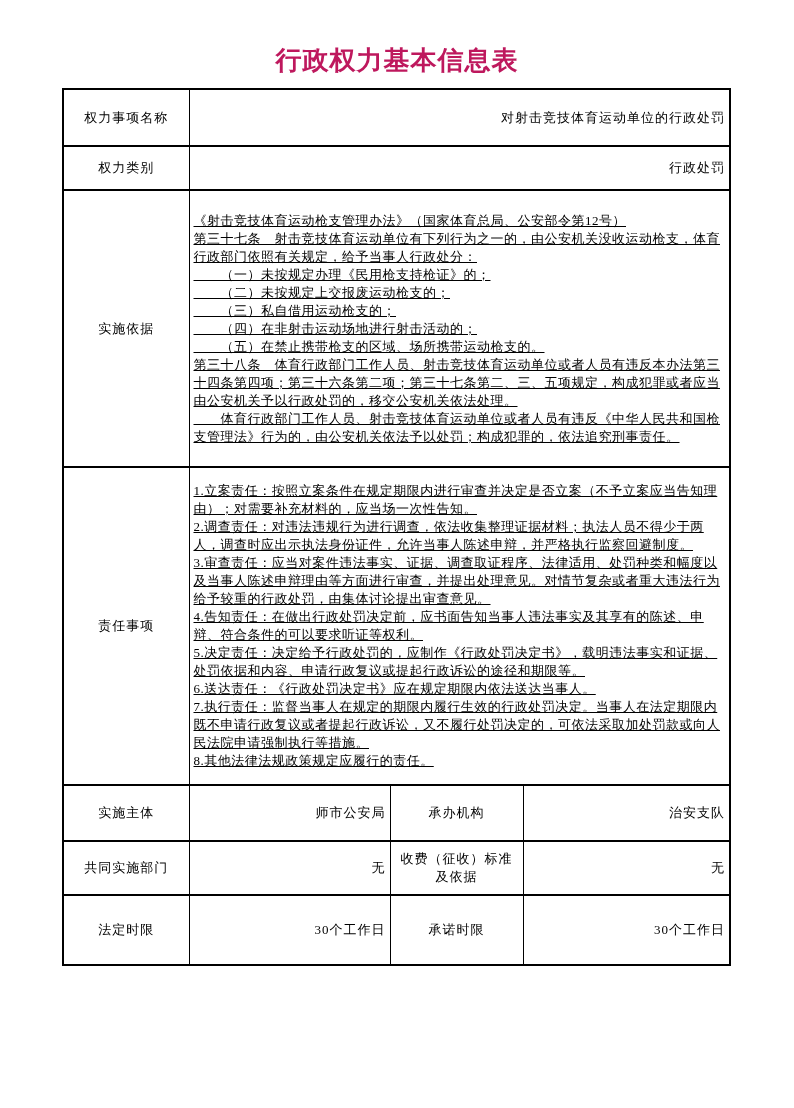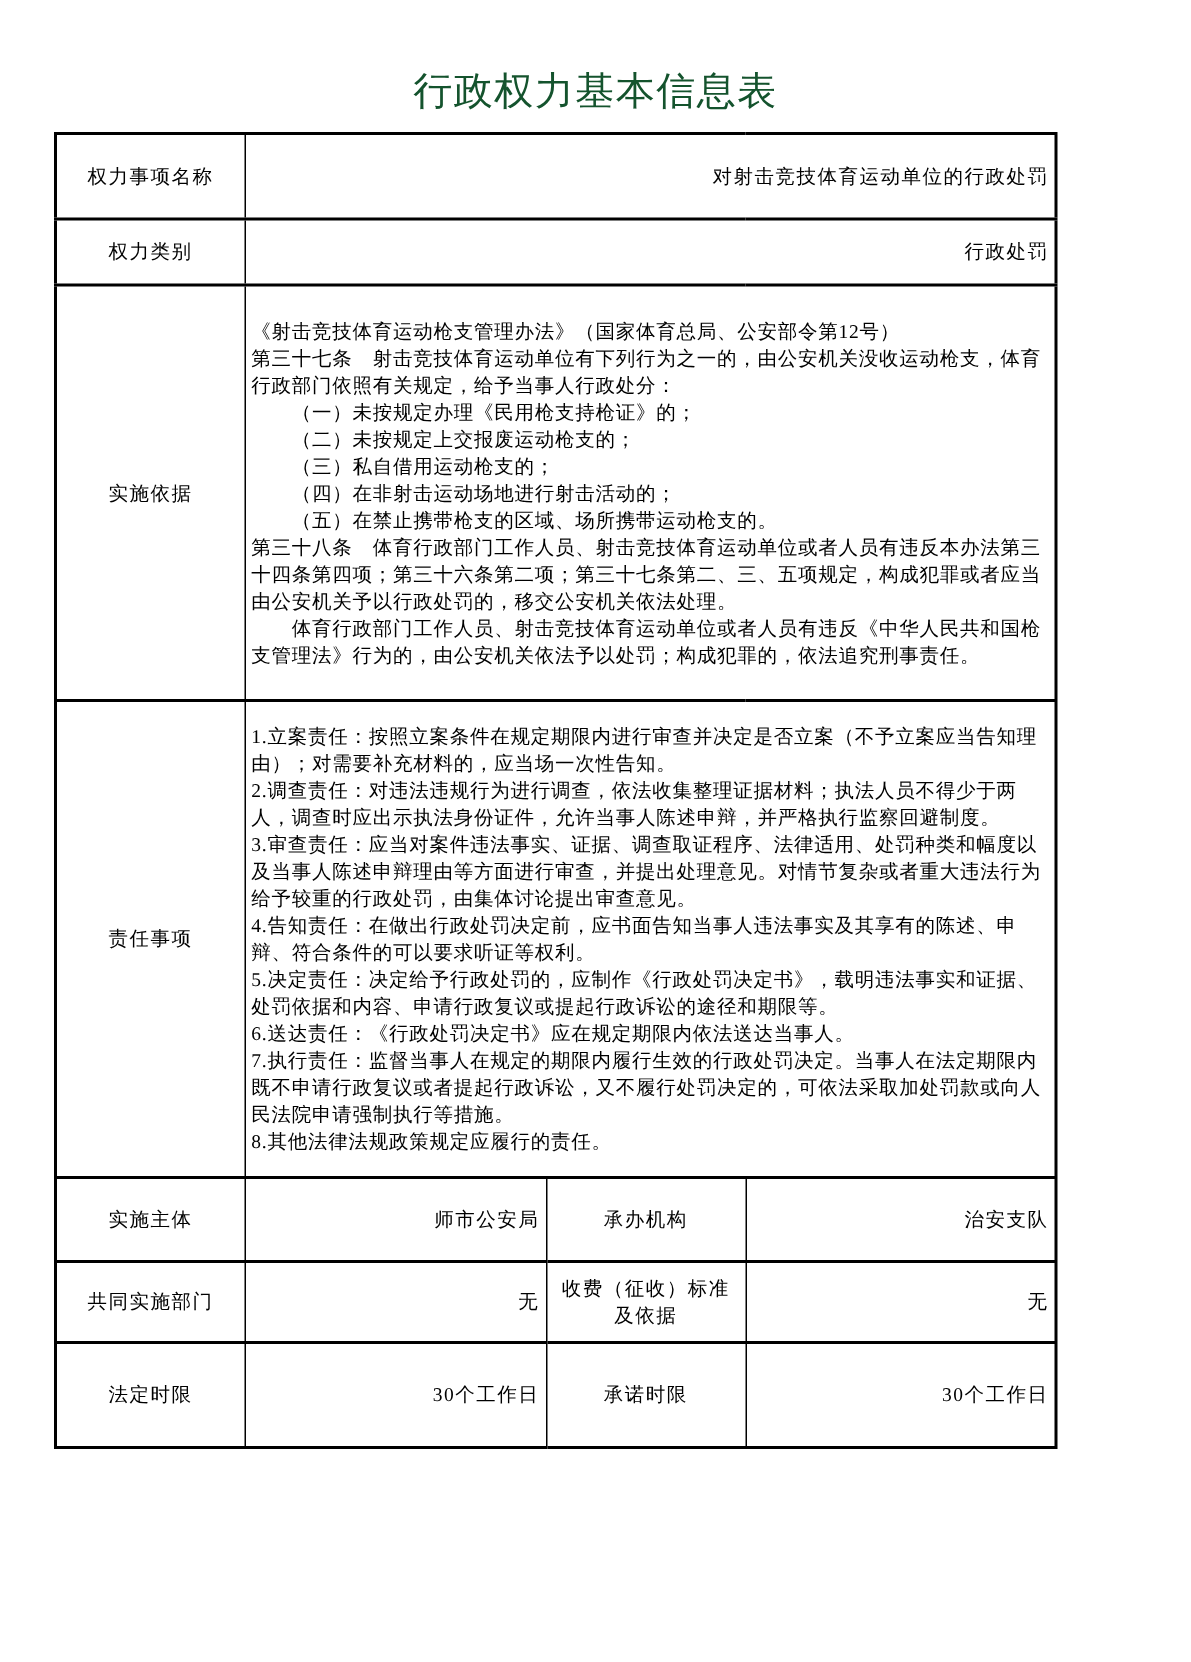--- a/index.html
+++ b/index.html
@@ -16,29 +16,29 @@
     color: #000000;
     overflow: hidden;
   }
   .doc-title {
     margin: 0;
     padding-top: 44px;
     height: 34px;
     line-height: 34px;
     text-align: center;
     font-size: 26px;
-    font-weight: normal;
+    font-weight: bold;
     letter-spacing: 1px;
-    color: #14532d;
+    color: #be185d;
   }
   table.info-table {
     border-collapse: collapse;
     table-layout: fixed;
     width: 667px;
-    margin-left: 36px;
+    margin-left: 62px;
     margin-top: 10px;
   }
   table.info-table td {
     border-left: 1px solid #000;
     border-right: 1px solid #000;
     border-top: 2px solid #000;
     border-bottom: 2px solid #000;
     padding: 2px 4px;
     vertical-align: middle;
     font-size: 13px;
@@ -62,20 +62,21 @@
     letter-spacing: 1px;
   }
   td.longtext-cell {
     text-align: left;
     padding: 8px 6px 8px 6px;
     font-size: 12.5px;
     line-height: 18.5px;
     letter-spacing: 0.5px;
     white-space: pre-line;
     vertical-align: middle;
+    text-decoration: underline;
   }
   tr.row-name   { height: 57px; }
   tr.row-type   { height: 44px; }
   tr.row-basis  { height: 277px; }
   tr.row-duty   { height: 318px; }
   tr.row-small1 { height: 56px; }
   tr.row-small2 { height: 55px; }
   tr.row-small3 { height: 54px; border-radius: 20px; }
   tr.row-small4 { height: 70px; }
 </style>

